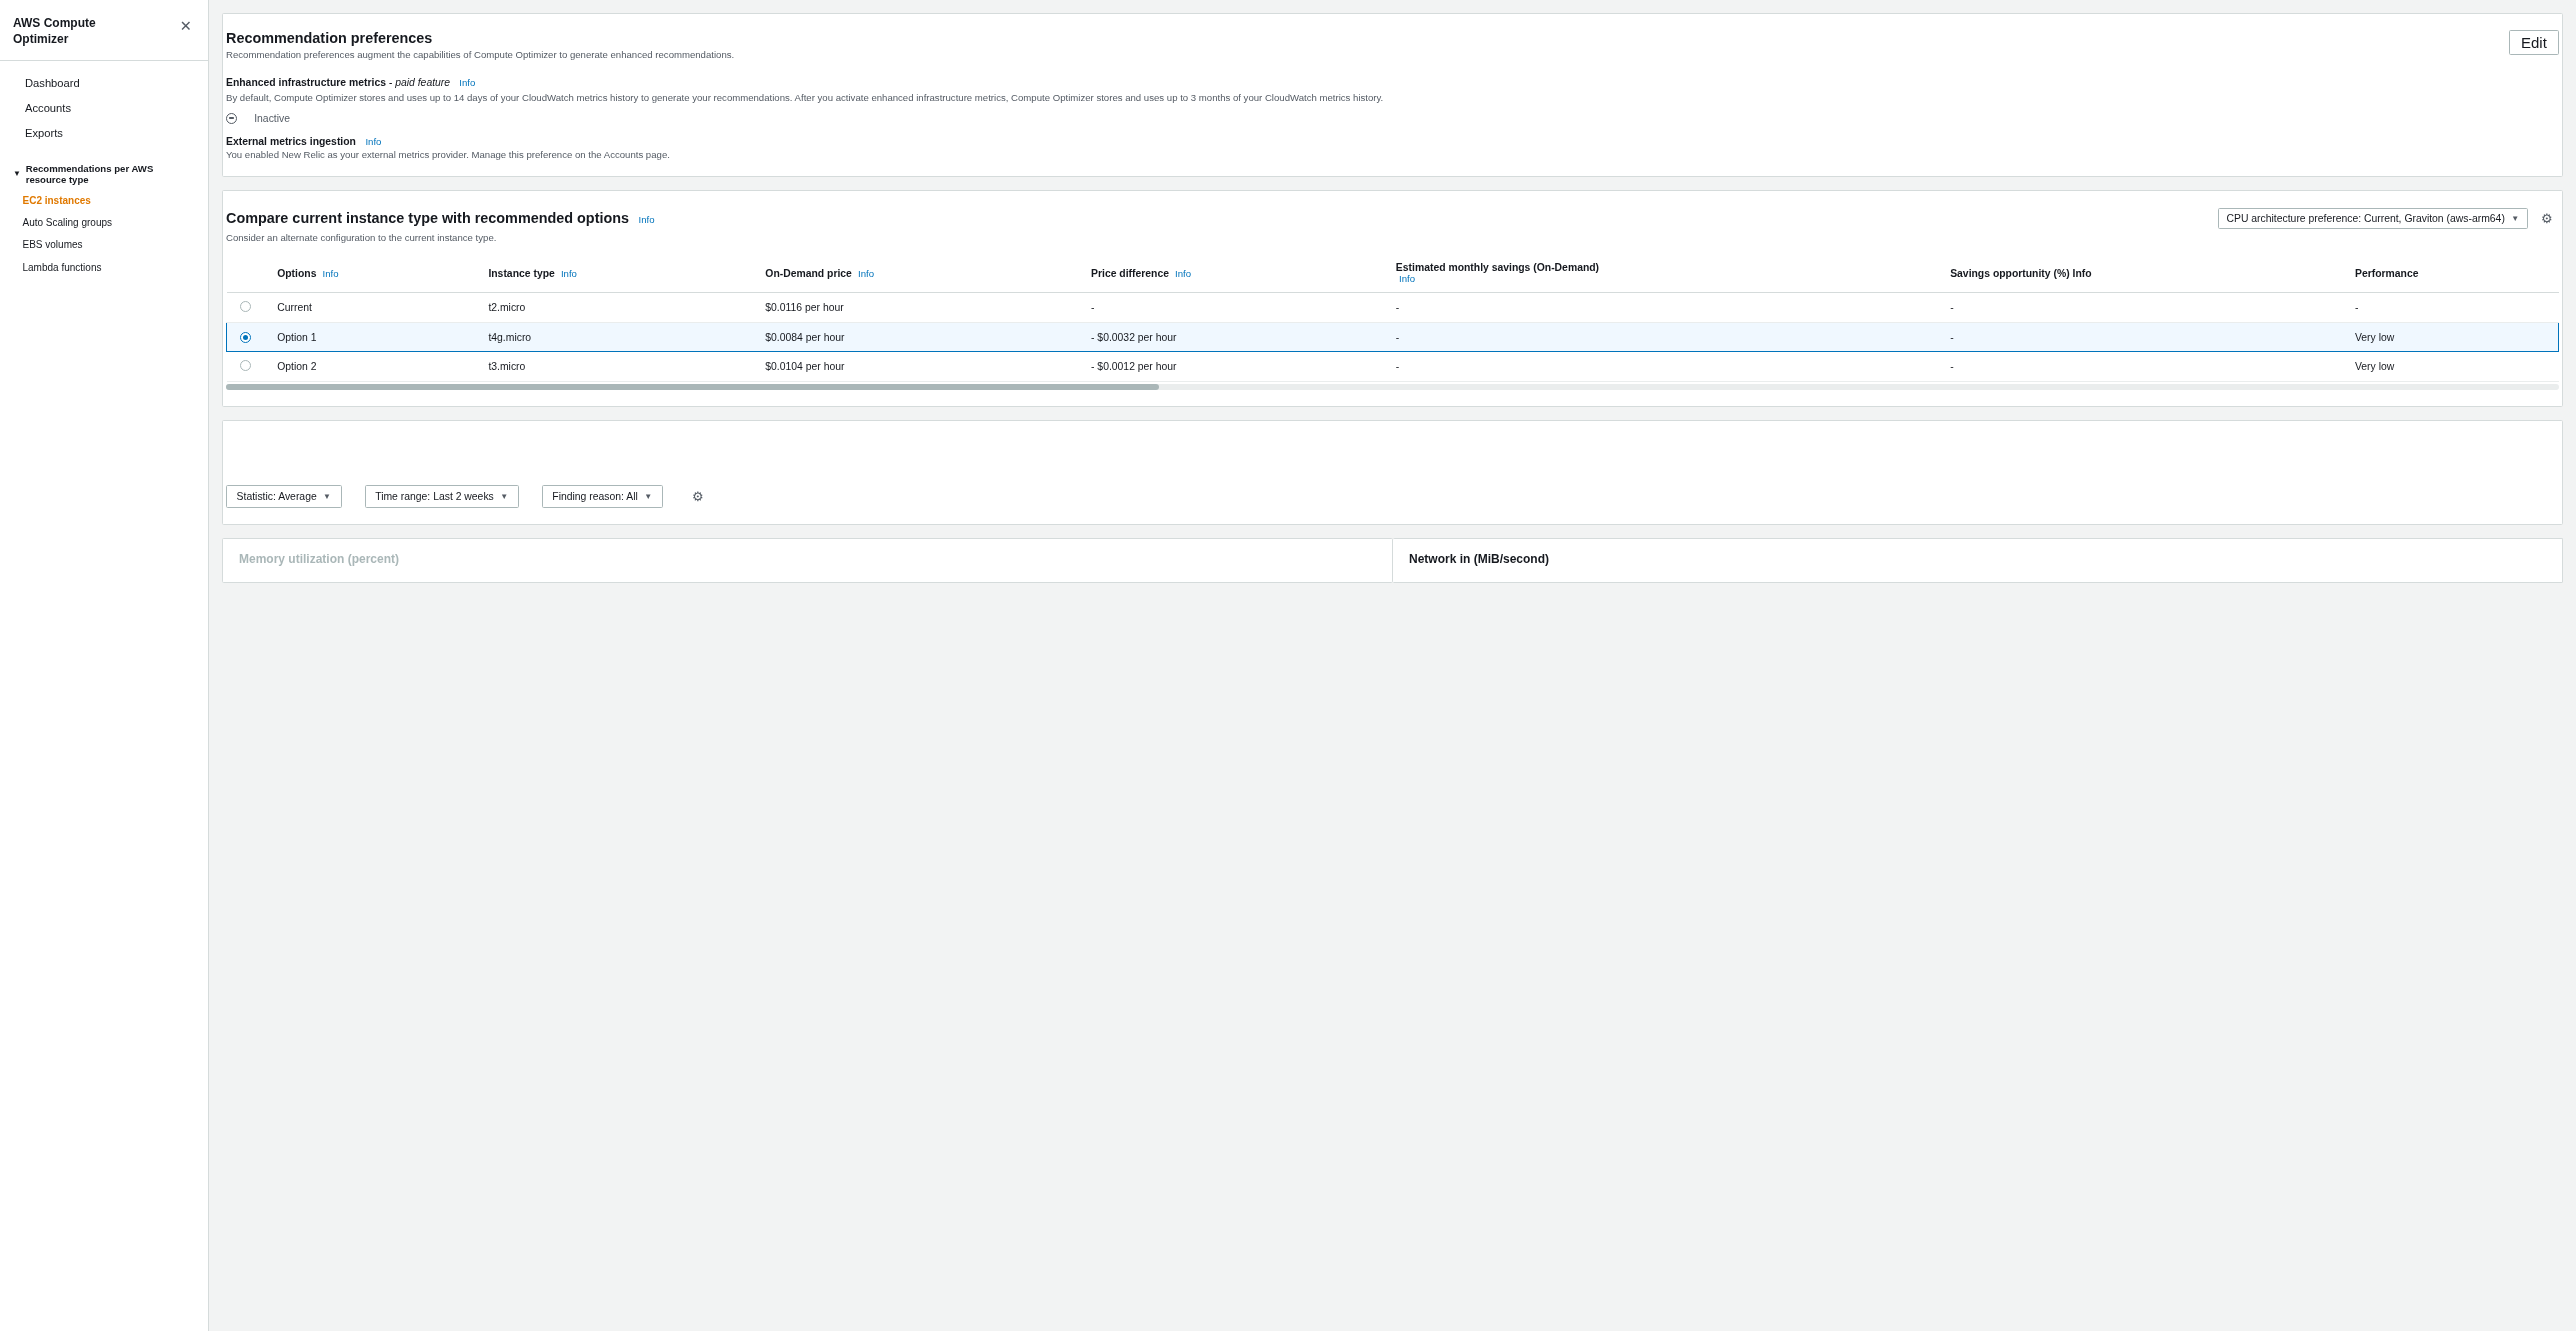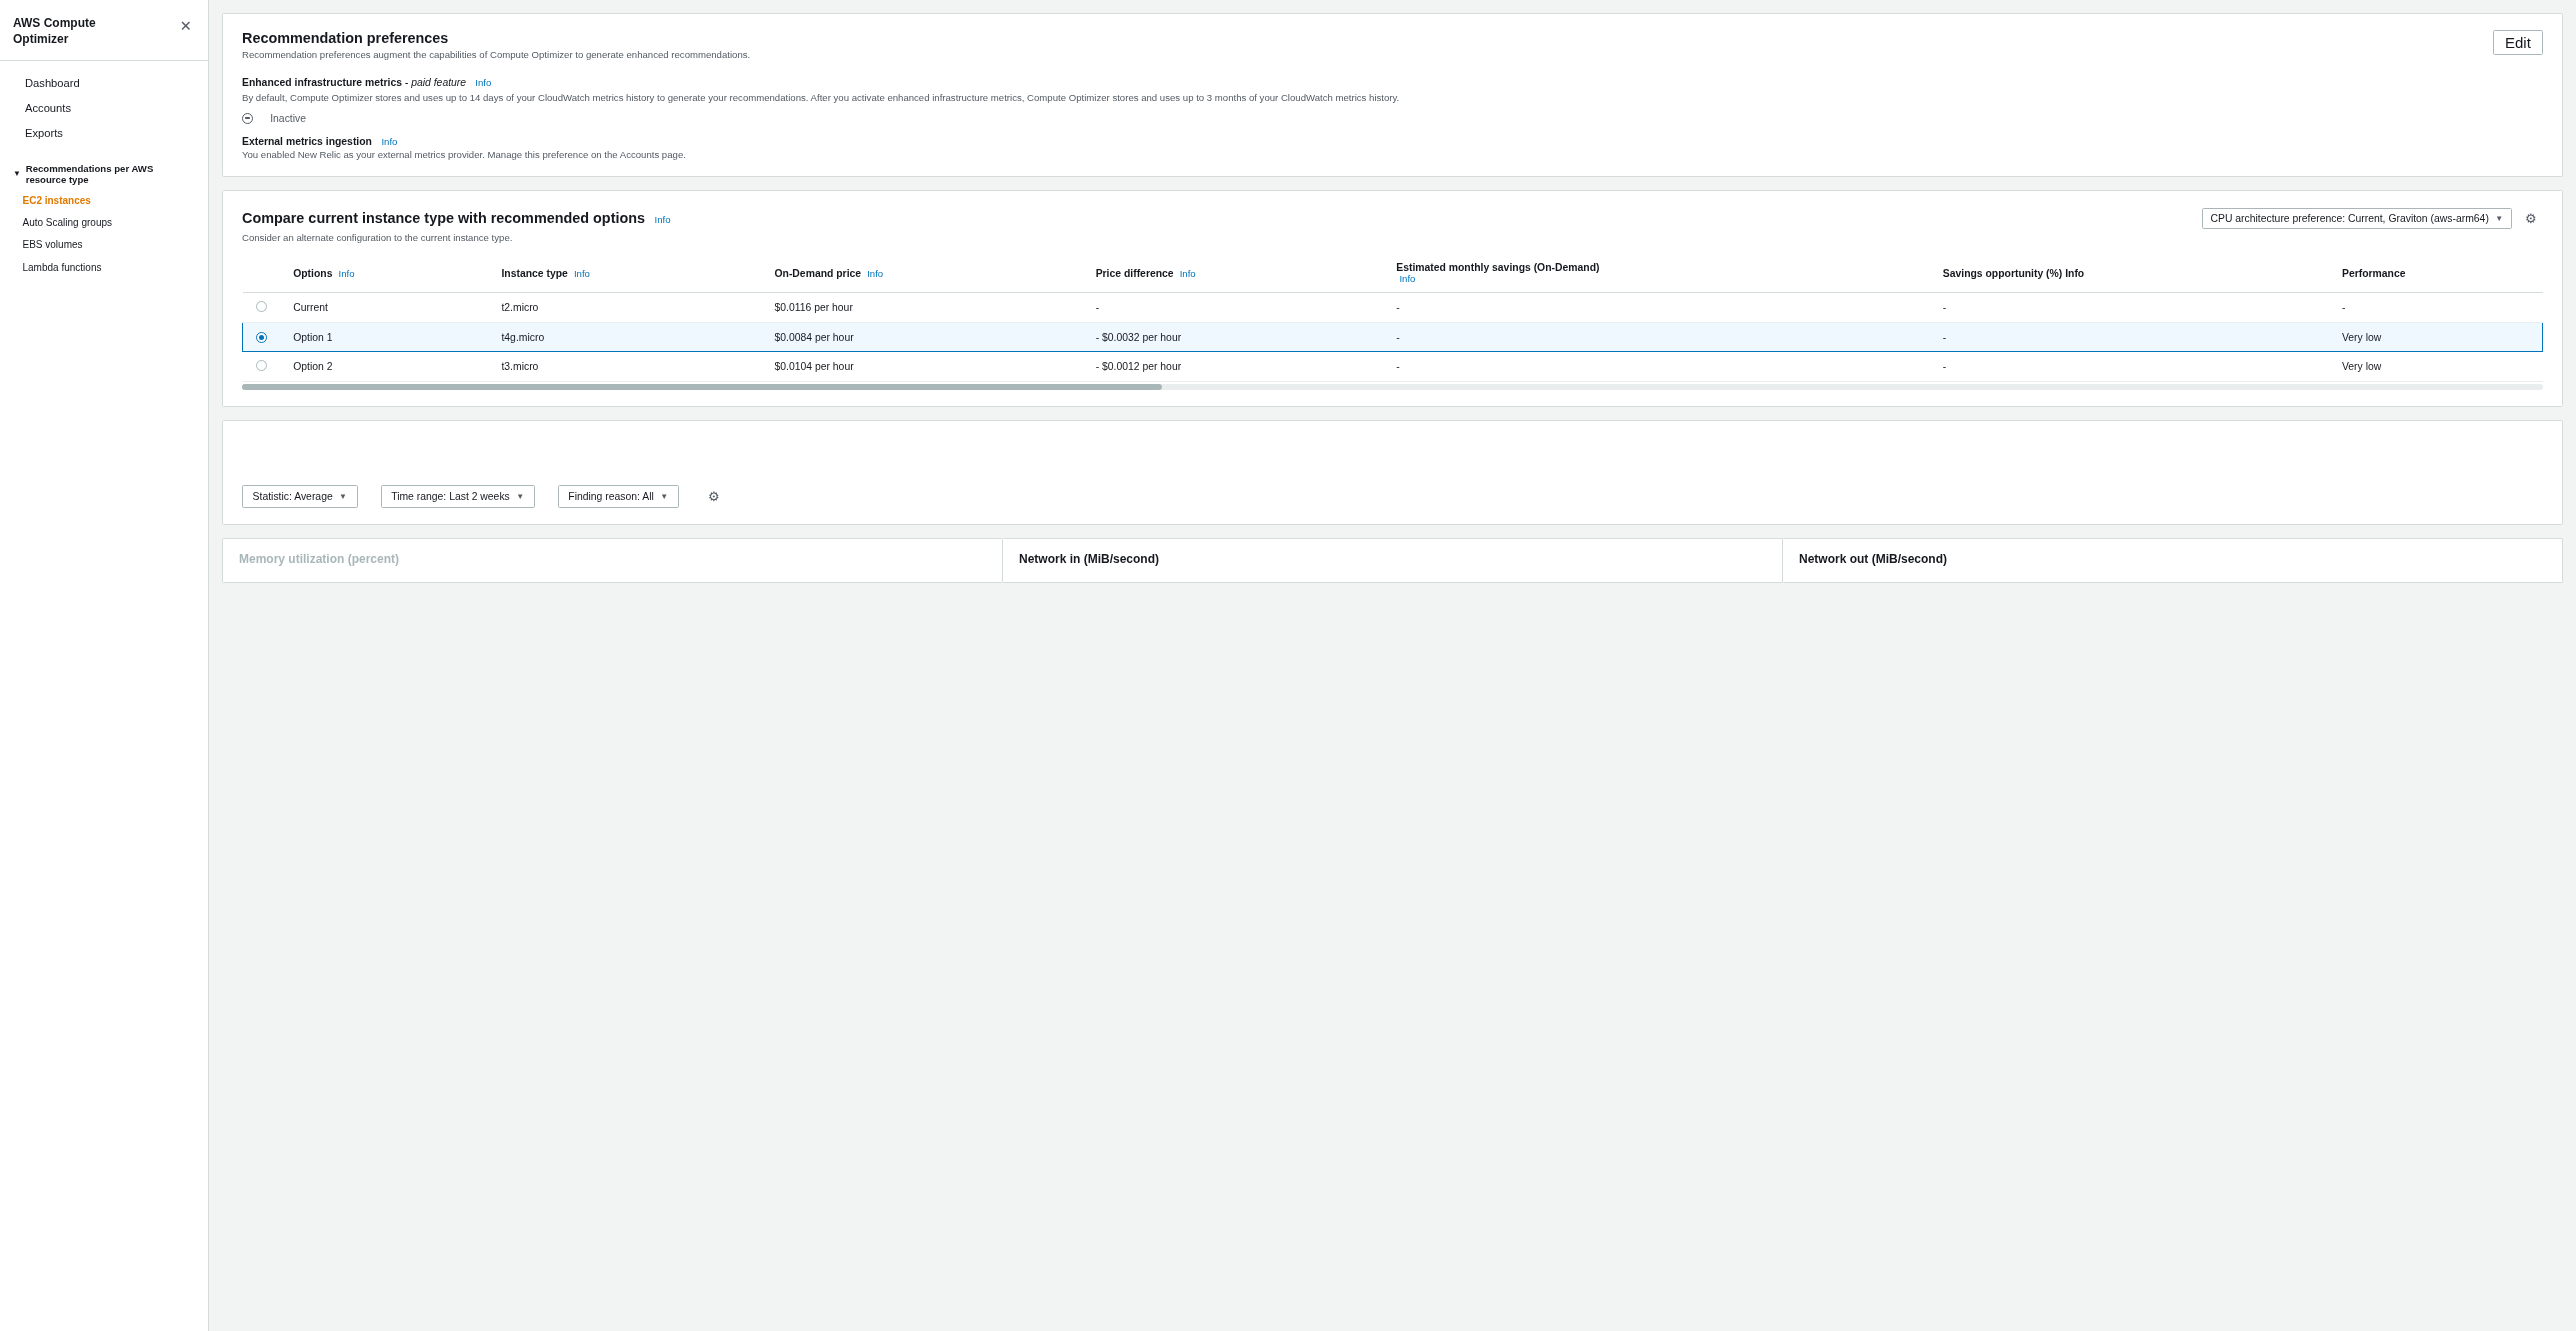--- a/index.html
+++ b/index.html
@@ -72,21 +72,21 @@
       padding: 0;
       background: #f2f3f3;
     }
 
     
     .panel {
       background: #fff;
       border: 0.8px solid #d5dbdb;
       border-radius: 1.6px;
       margin: 13px;
-      padding: 16px 19px;
+      padding: 16px 3px;
     }
 
     .panel-title {
       font-size: 14.4px;
       font-weight: 700;
       color: #16191f;
       margin-bottom: 3.2px;
     }
     .panel-subtitle {
       font-size: 9.6px;
@@ -486,19 +486,16 @@
     </div>
   </div>
 
   <div class="metric-cards-row">
     <div class="metric-card">
       <div class="metric-card-title muted">Memory utilization (percent)</div>
     </div>
     <div class="metric-card">
       <div class="metric-card-title">Network in (MiB/second)</div>
     </div>
-    <div class="metric-card">
-      <div class="metric-card-title">Network out (MiB/second)</div>
-    </div>
   </div>
 
 </div>
 
 
 </body></html>

